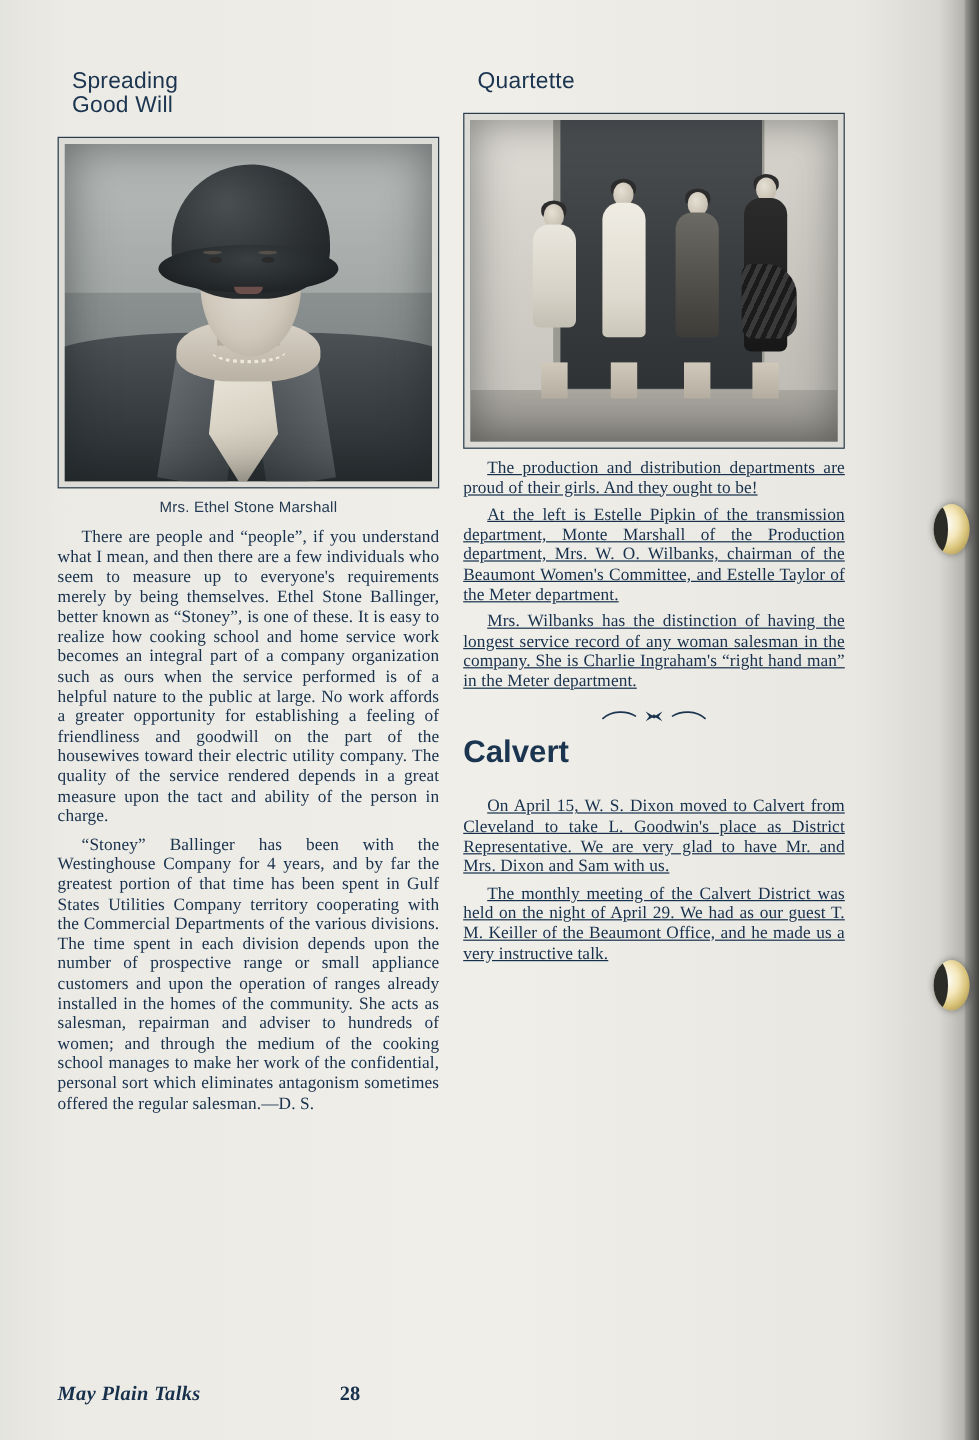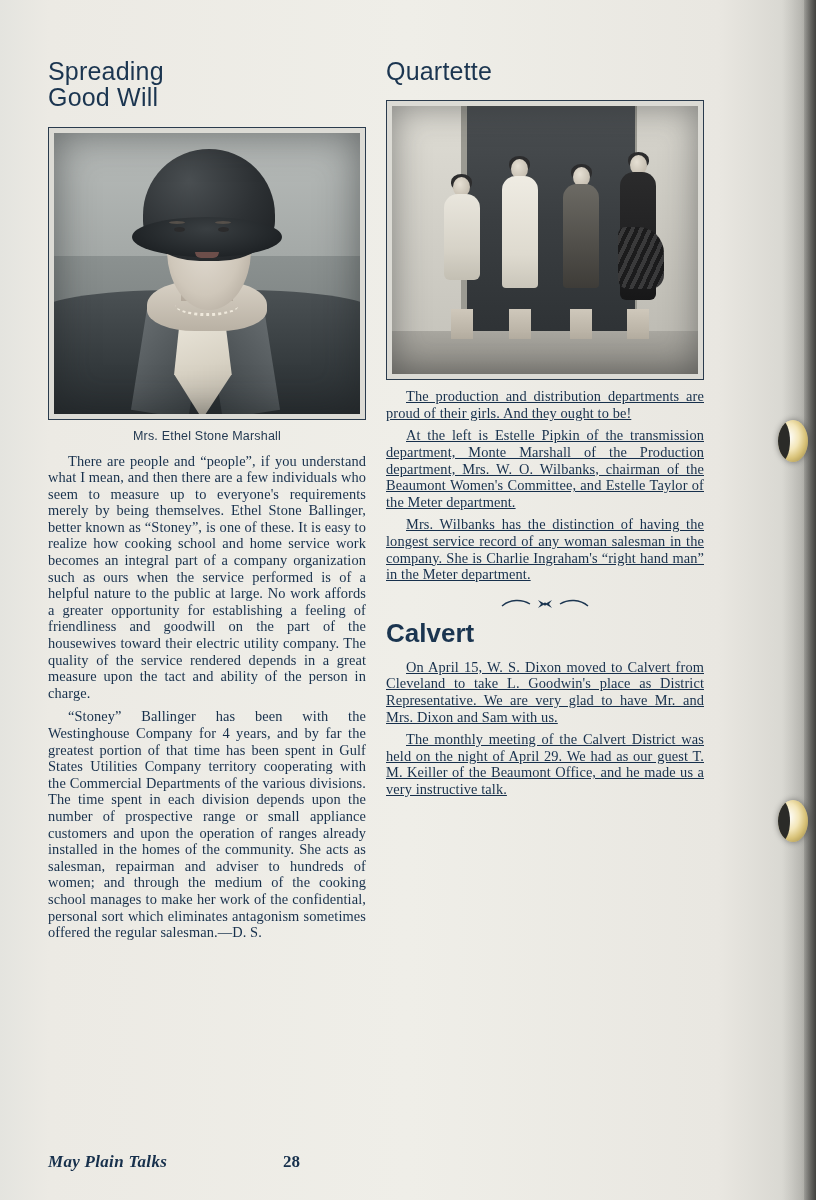--- a/index.html
+++ b/index.html
@@ -30,25 +30,25 @@
     left: 48px; top: 58px;
     width: 688px; height: 1100px;
   }
   
   .cols { display: flex; gap: 20px; }
   .col { width: 318px; }
 
   .sect-title {
     font-family: "Liberation Sans", sans-serif;
     font-weight: 400;
-    font-size: 25px;
+    font-size: 19px;
     line-height: 1.05;
     color: #1b3550;
     letter-spacing: 0.2px;
-    margin: 0 0 6px 0;
+    margin: 0 0 6px 12px;
   }
   .sect-title .ln { display: block; }
 
   .photo-frame {
     margin-top: 16px;
     border: 1px solid #2a3b4d;
     padding: 5px;
     background: #dcdbd5;
   }
   .photo {
@@ -242,21 +242,21 @@
     margin: 12px 0 6px 0;
     letter-spacing: 2px;
     font-family: "Liberation Serif", serif;
   }
   .ornament svg { display: inline-block; vertical-align: middle; }
 
   .calvert-title {
     font-family: "Liberation Sans", sans-serif;
     font-size: 26px;
     color: #1b3550;
-    margin: 4px 0 10px 0;
+    margin: 4px 0 22px 0;
   }
 
   .footer {
     position: absolute;
     left: 48px; right: 72px; bottom: 28px;
     display: flex;
     align-items: baseline;
   }
   .footer .fl {
     font-family: "Liberation Serif", serif;

